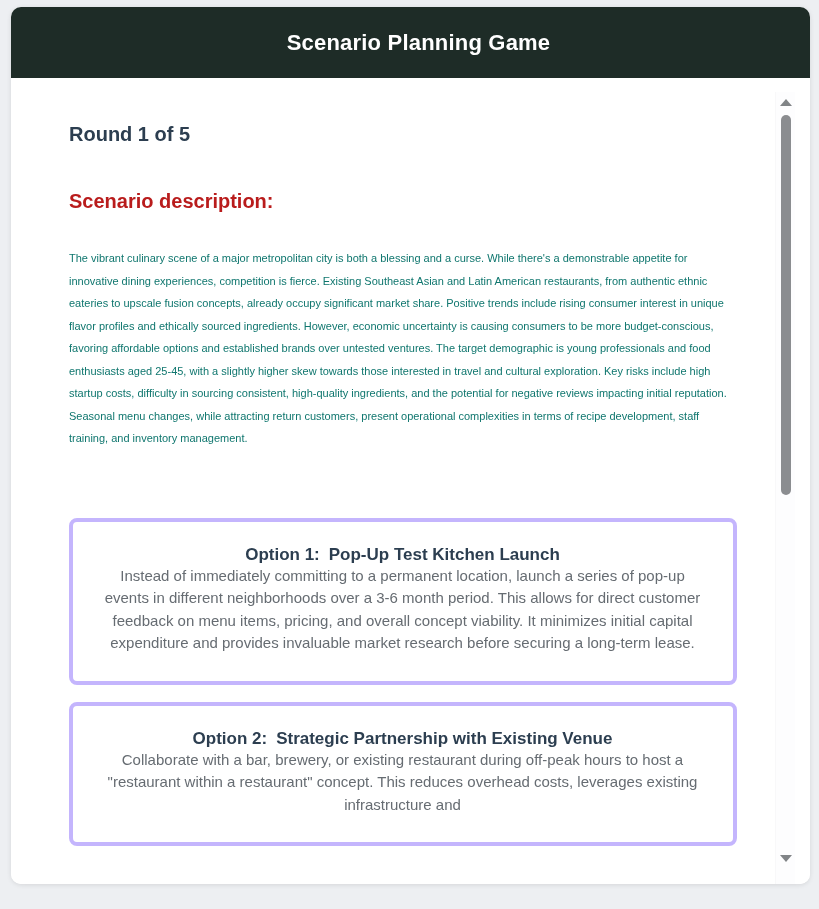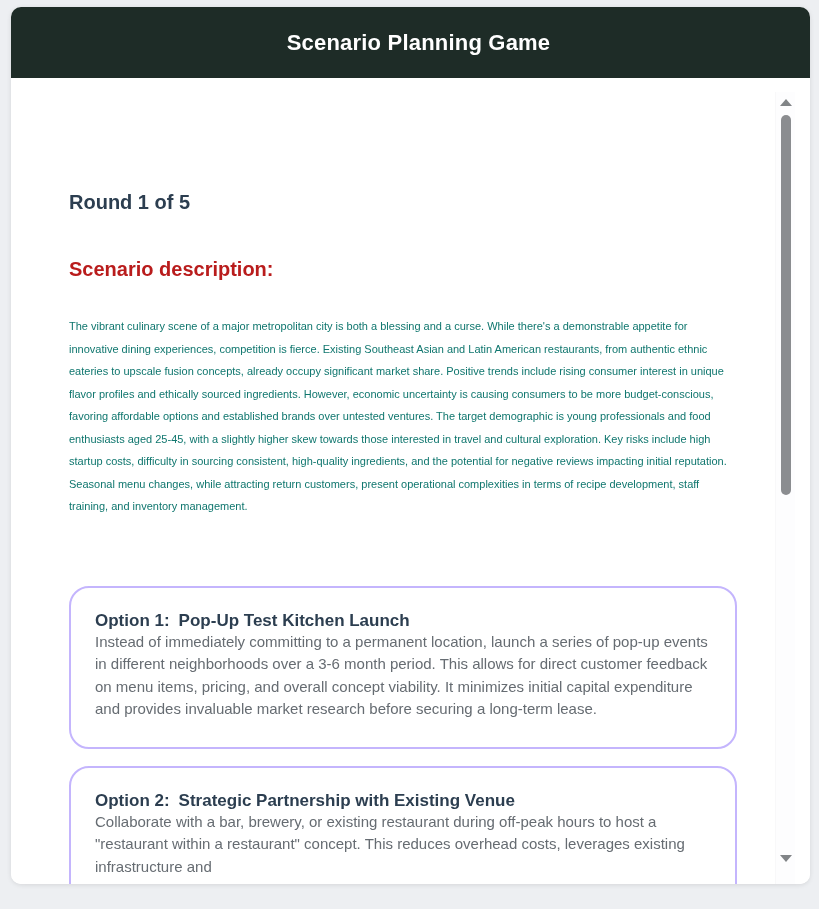--- a/index.html
+++ b/index.html
@@ -38,45 +38,46 @@
     background: #ffffff;
     overflow: hidden;
   }
   .content-inner {
     position: absolute;
     left: 58px;
     top: 0;
     width: 668px;
   }
   .round-heading {
-    margin-top: 112px;
+    margin-top: 44px;
     font-size: 20px;
     line-height: 24px;
     font-weight: bold;
     color: #2c3e50;
   }
   .scenario-heading {
     margin-top: 43px;
     font-size: 20px;
     line-height: 24px;
     font-weight: bold;
     color: #b91c1c;
   }
   .scenario-text {
     margin-top: 34px;
     font-size: 11px;
     line-height: 22.5px;
     color: #0f766e;
   }
   .option-card {
-    border: 2px solid #c4b5fd;
-    border-radius: 20px;
+    border: 4px solid #c4b5fd;
+    border-radius: 8px;
     padding: 22px 25px 26px 24px;
     background: #ffffff;
     cursor: pointer;
+    text-align: center;
   }
   .option-card.first { margin-top: 68px; }
   .option-card.second { margin-top: 17px; }
   .option-title {
     font-size: 17px;
     line-height: 21px;
     font-weight: bold;
     color: #2c3e50;
   }
   .option-title .option-name { margin-left: 9px; }

